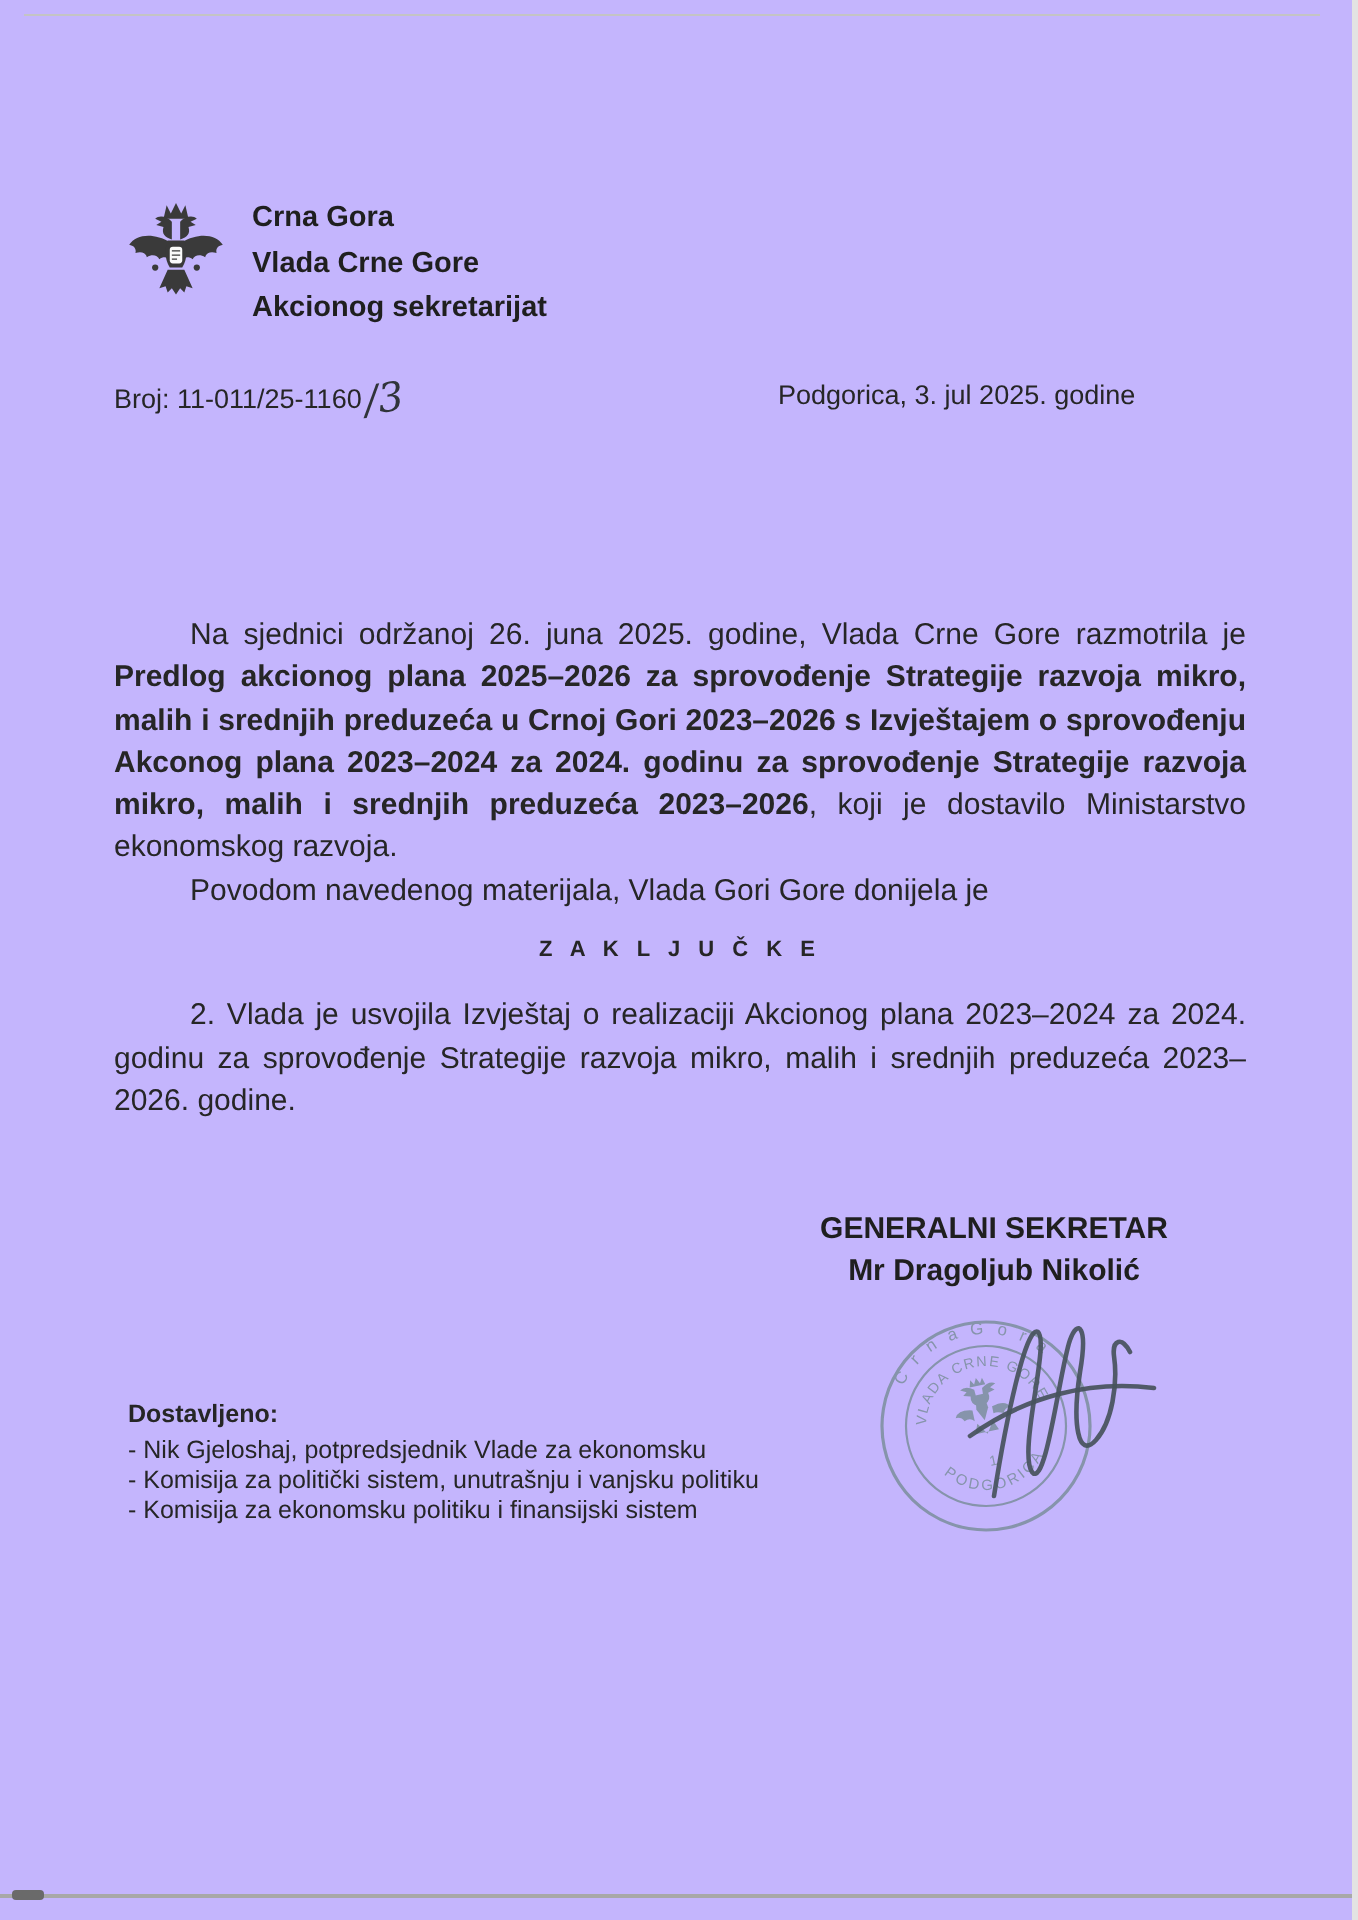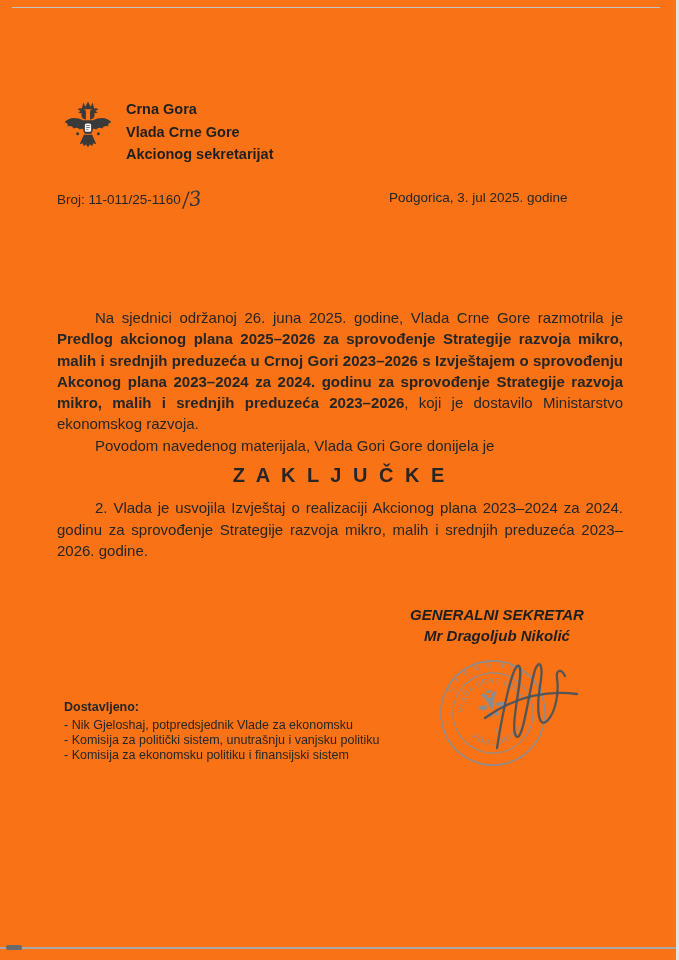--- a/index.html
+++ b/index.html
@@ -1,19 +1,19 @@
 <!DOCTYPE html>
 <html><head>
 <meta charset="utf-8">
 <style>
   * { margin:0; padding:0; box-sizing:border-box; }
   html,body { background:#ececec; }
   .page {
     position:relative; width:679px; height:960px; margin:0 auto;
-    background:#f97316; overflow:hidden;
+    background:#c4b5fd; overflow:hidden;
     font-family:"Liberation Sans","DejaVu Sans",sans-serif;
     color:#262626;
   }
   
   .scan-top    { position:absolute; left:12px; top:7px; width:648px; height:1px; background:#c4c4c4; }
   .scan-bottom { position:absolute; left:0; top:947px; width:679px; height:2px; background:#a8a8a8; }
   .scan-blob   { position:absolute; left:6px; top:945px; width:16px; height:5px; background:#6a6a6a; border-radius:2px; }
   .scan-right  { position:absolute; right:0; top:0; width:3px; height:100%; background:#e3e3e3; }
 
   
@@ -24,25 +24,25 @@
   .hand {
     display:inline-block; font-family:"DejaVu Serif",serif; font-style:italic;
     font-size:20px; color:#30343a; transform:rotate(-7deg) translateY(2px); margin-left:1px;
   }
   .pdate { position:absolute; left:389px; top:190px; font-size:13.5px; }
 
   
   .docbody { position:absolute; left:57px; top:307px; width:566px; font-size:15px; line-height:21.3px; }
   .docbody p { text-align:justify; }
   .ind { text-indent:38px; }
-  .heading { text-align:center; font-weight:bold; font-size:20px; letter-spacing:3px; margin:9px 0 11px 0; }
+  .heading { text-align:center; font-weight:bold; font-size:11px; letter-spacing:3px; margin:9px 0 11px 0; }
 
   
   .sigblock { position:absolute; left:383px; top:604px; width:228px; text-align:center;
-              font-weight:bold; font-size:15px; line-height:21px; color:#1f1f1f;font-style:italic; }
+              font-weight:bold; font-size:15px; line-height:21px; color:#1f1f1f; }
 
   
   .dist { position:absolute; left:64px; top:700px; font-size:12.5px; line-height:15px; width:340px; }
   .dlabel { font-weight:bold; margin-bottom:3px; }
   .cont { padding-left:10px; }
 
   
   .stamp { position:absolute; left:428px; top:648px; width:130px; height:130px;
            transform:rotate(-12deg); opacity:.88; }
   .stamp text { font-family:"Liberation Sans",sans-serif; fill:#7e90a0; }

